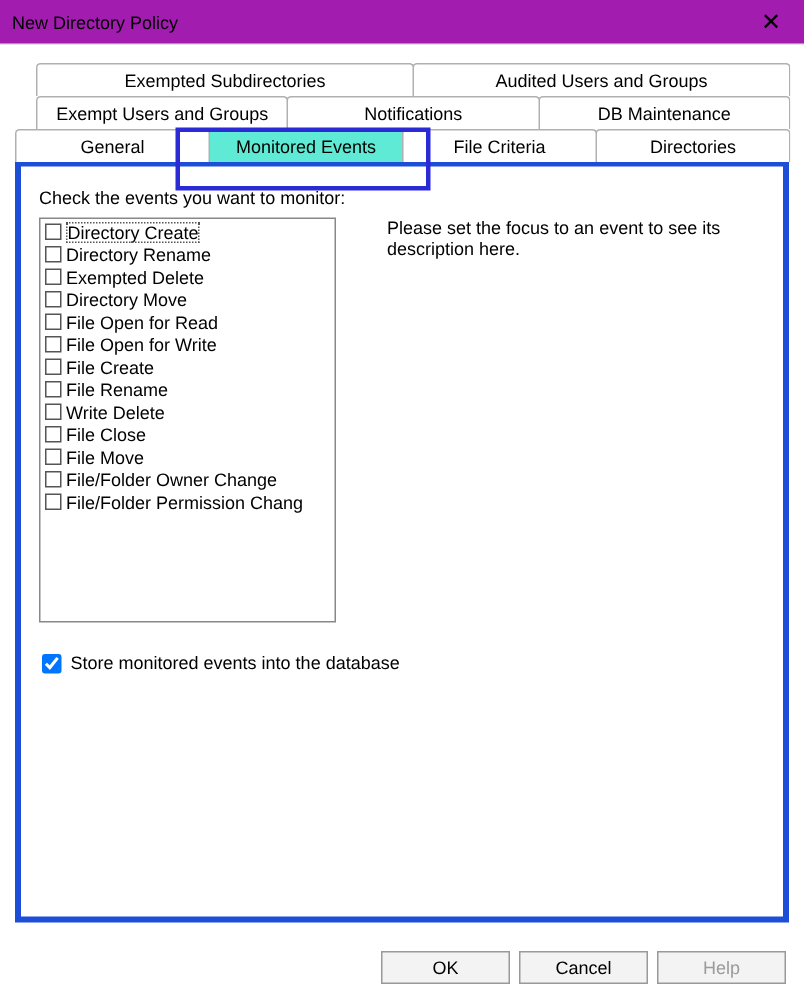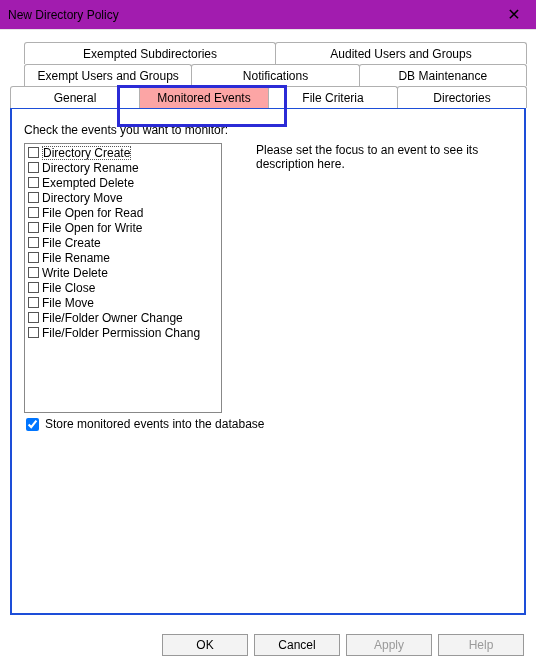--- a/index.html
+++ b/index.html
@@ -55,32 +55,32 @@
     justify-content: center;
     font-size: 12px;
     margin-right: -1px;
     cursor: pointer;
   }
   .tab-row.row-top .tab { flex: 1; }
   .tab-row.row-mid .tab { flex: 1; }
   .tab-row.row-bot .tab { flex: 1; }
   .tab-row.row-bot { position: relative; z-index: 2; }
   .tab.active {
-    background: #fca5a5;
+    background: #5eead4;
     position: relative;
     z-index: 3;
   }
   .highlight-box {
     position: absolute;
     border: 3px solid #2b2bd6;
     pointer-events: none;
     z-index: 10;
   }
   .tab-panel {
-    border: 2px solid #1d4ed8;
+    border: 4px solid #1d4ed8;
     margin-top: -1px;
     padding: 14px 12px 12px 12px;
     height: 508px;
     position: relative;
   }
   .instruction {
     margin-bottom: 6px;
   }
   .content-row {
     display: flex;
@@ -113,21 +113,21 @@
     outline-offset: -1px;
     padding: 0 1px;
   }
   .desc {
     flex: 1;
     padding-top: 0;
   }
   .store-row {
     display: flex;
     align-items: flex-end;
-    margin-top: 4px;
+    margin-top: 20px;
   }
   .store-row input {
     width: 13px;
     height: 13px;
     margin: 0 6px 0 2px;
   }
   .button-bar {
     height: 38px;
     display: flex;
     justify-content: flex-end;
@@ -241,15 +241,14 @@
       <label>Store monitored events into the database</label>
     </div>
   </div>
 
   <div class="highlight-box" id="hlbox" style="left: 117px; top: 55px; width: 170px; height: 42px;"></div>
 </div>
 
 <div class="button-bar">
   <button class="btn">OK</button>
   <button class="btn">Cancel</button>
-  <button class="btn" disabled="">Apply</button>
   <button class="btn" disabled="">Help</button>
 </div>
 
 </body></html>

